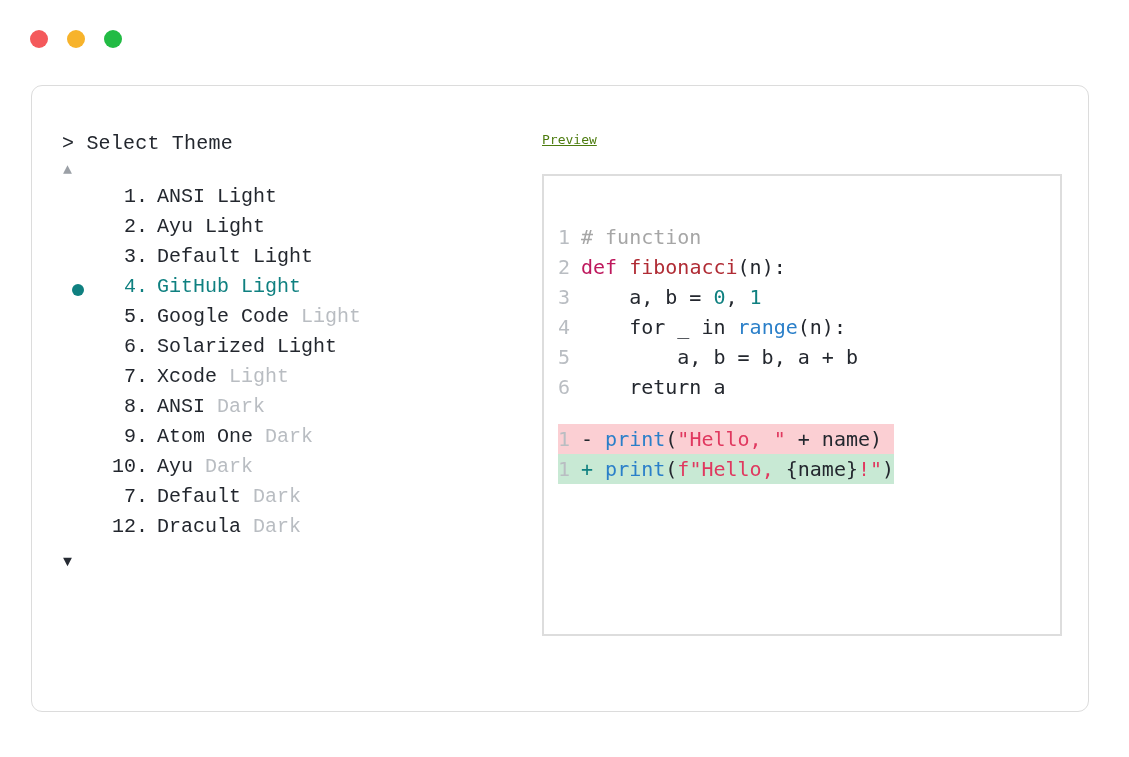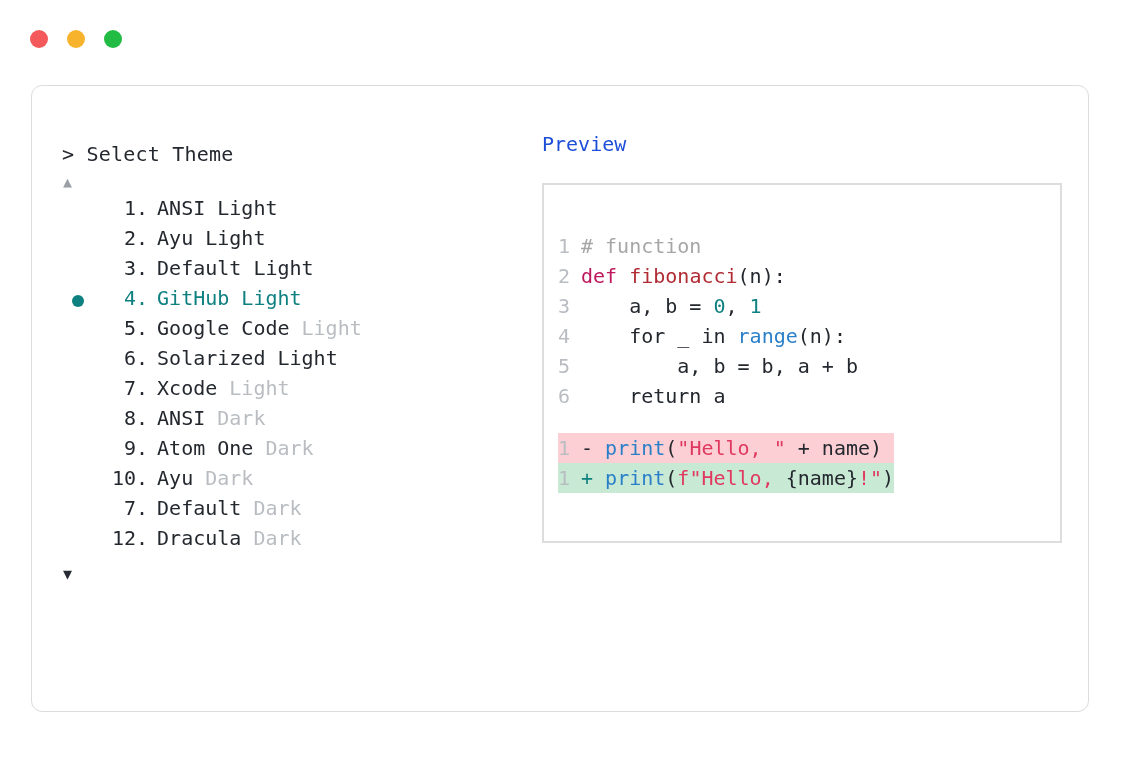--- a/index.html
+++ b/index.html
@@ -42,22 +42,23 @@
     border: 1px solid #dcdcdc;
     border-radius: 11px;
     background: #ffffff;
     box-sizing: border-box;
   }
 
   
   .left-col {
     position: absolute;
     left: 30px;
-    top: 56px;
+    top: 46px;
     width: 470px;
+    font-family: Liberation Mono, monospace;
   }
   .prompt-line {
     font-size: 20px;
     color: #23272e;
     letter-spacing: 0.2px;
     white-space: pre;
   }
   .scroll-arrow {
     font-size: 15px;
     line-height: 20px;
@@ -125,28 +126,29 @@
     white-space: pre;
   }
 
   
   .right-col {
     position: absolute;
     left: 510px;
     top: 46px;
   }
   .preview-title {
-    font-size: 20px;
-    color: #1d4ed8;
-    white-space: pre;
+    font-size: 13px;
+    color: #4d7c0f;
+    white-space: pre;
+    text-decoration: underline;
   }
   .preview-box {
     margin-top: 27px;
     width: 520px;
-    height: 360px;
+    height: 462px;
     border: 2px solid #dddddd;
     background: #ffffff;
     box-sizing: border-box;
     position: relative;
     overflow: hidden;
   }
   .code {
     position: absolute;
     left: 14px;
     top: 46px;

